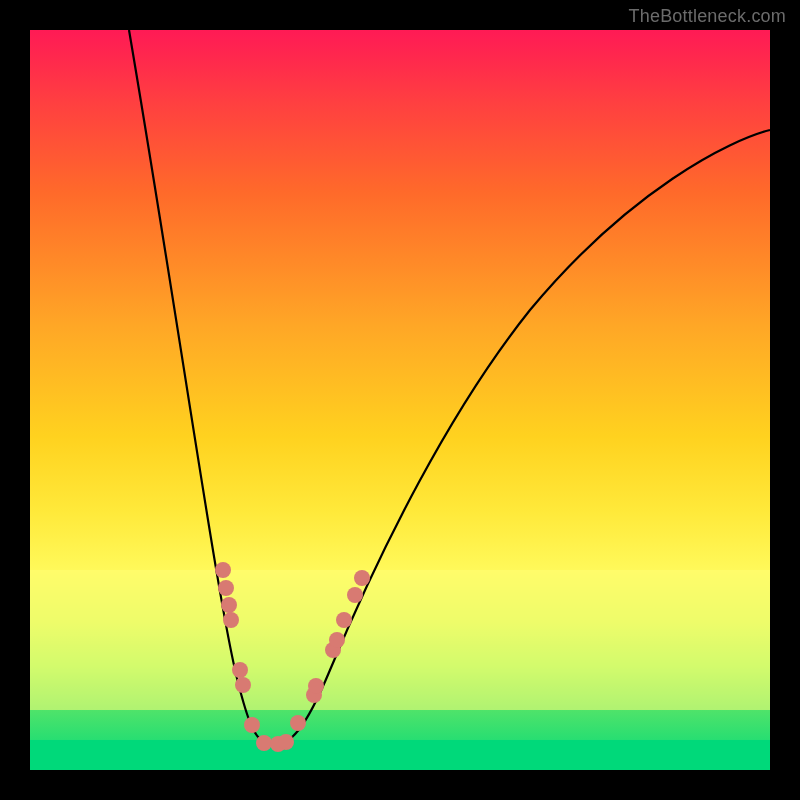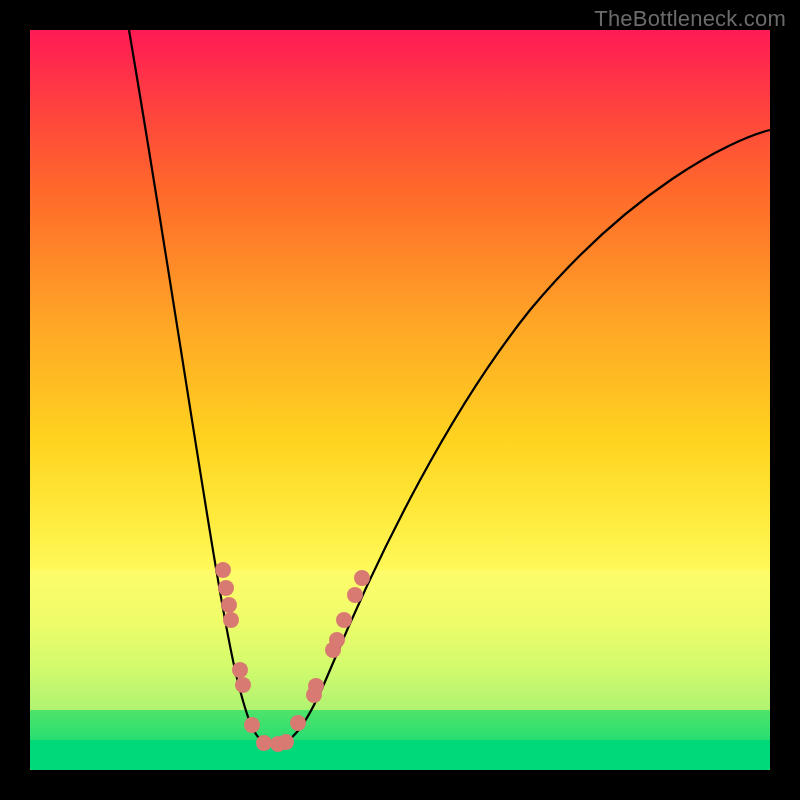--- a/index.html
+++ b/index.html
@@ -48,21 +48,21 @@
     position: absolute;
     left: 30px;
     width: 740px;
     background: #00d97a;
   }
   .watermark {
     position: absolute;
     top: 6px;
     right: 14px;
     color: #6b6b6b;
-    font-size: 22px;
+    font-size: 18px;
     letter-spacing: 0.2px;
     font-weight: 500;
   }
   svg.curve {
     position: absolute;
     left: 30px;
     top: 30px;
     width: 740px;
     height: 740px;
     overflow: visible;

